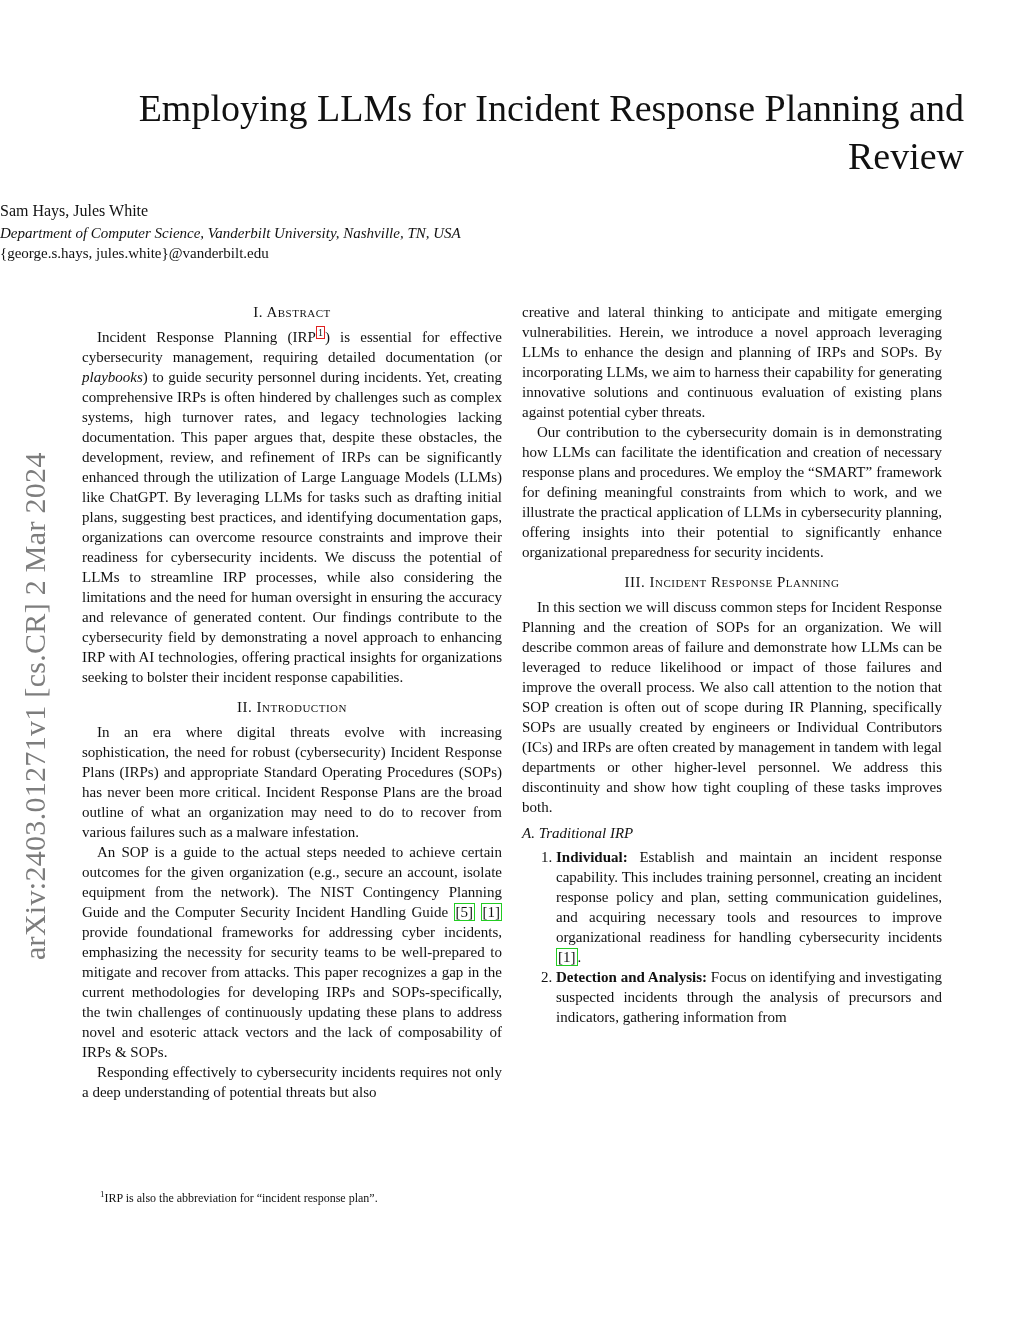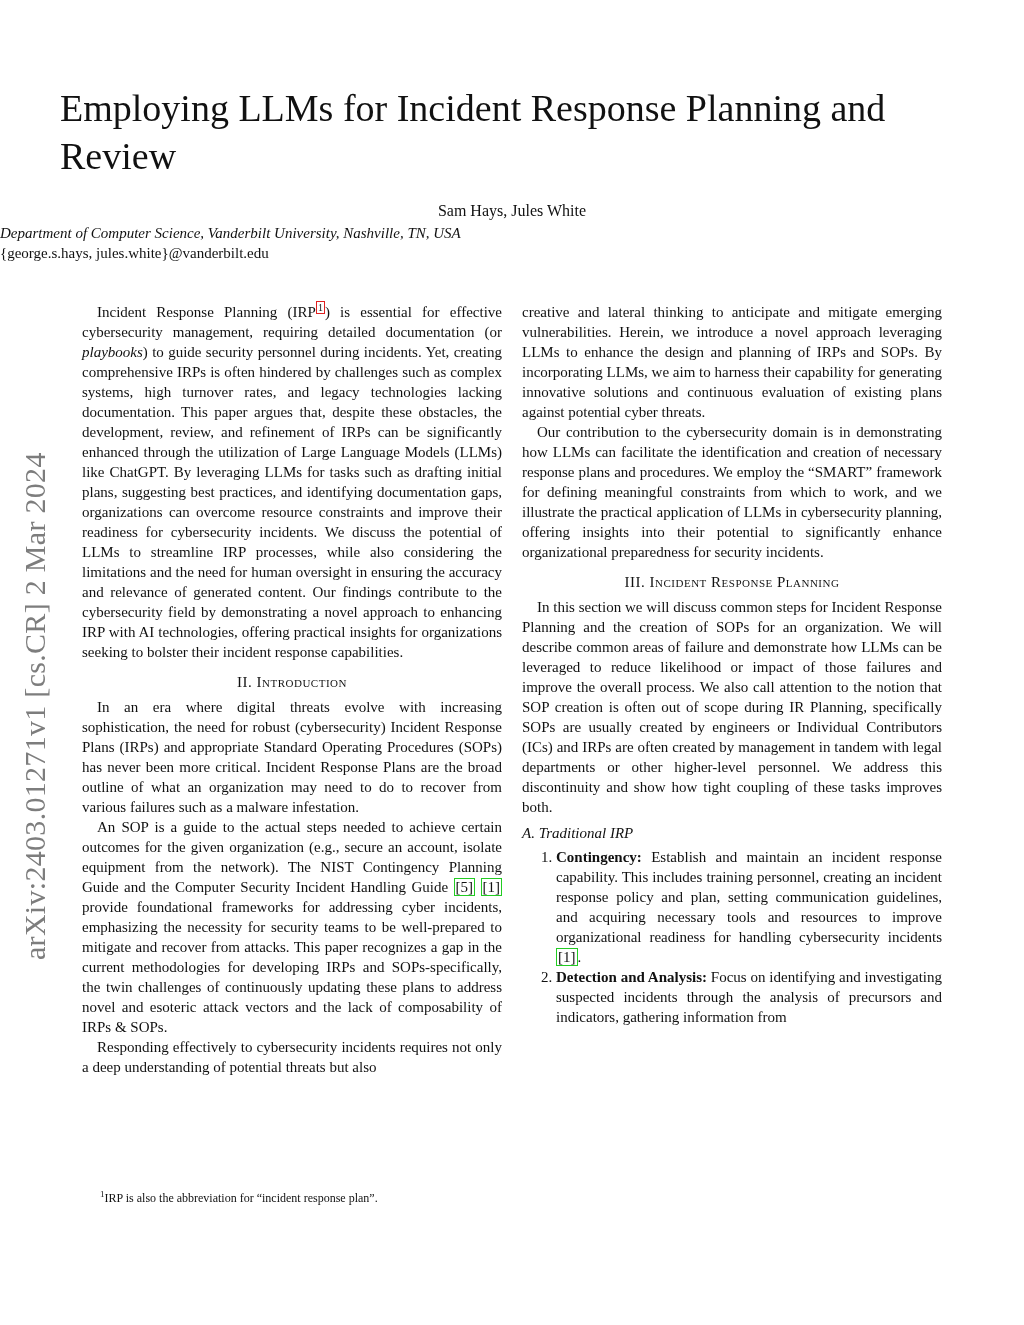--- a/index.html
+++ b/index.html
@@ -2,24 +2,24 @@
 <html><head>
 <meta charset="utf-8">
 <style>
   html, body { margin: 0; padding: 0; background: #ffffff; }
   body {
     width: 1024px; height: 1325px; position: relative; overflow: hidden;
     font-family: "Liberation Serif", "DejaVu Serif", serif; color: #111;
   }
   .title {
     position: absolute; left: 60px; width: 904px; top: 84px;
-    text-align: left; font-size: 38px; line-height: 48px; font-weight: normal; margin: 0;
+    text-align: right; font-size: 38px; line-height: 48px; font-weight: normal; margin: 0;
   }
   .authors {
-    position: absolute; left: 0; width: 1024px; top: 200px; text-align: center;
+    position: absolute; left: 0; width: 1024px; top: 200px; 
     font-size: 16px; line-height: 22px;
   }
   .affil {
     position: absolute; left: 0; width: 1024px; top: 223px; 
     font-size: 15px; line-height: 21px; font-style: italic;
   }
   .email {
     position: absolute; left: 0; width: 1024px; top: 243px; text-align: left;
     font-size: 15px; line-height: 21px;
   }
@@ -52,38 +52,39 @@
 <body>
 
 <div class="side-id">arXiv:2403.01271v1  [cs.CR]  2 Mar 2024</div>
 
 <h1 class="title">Employing LLMs for Incident Response Planning and Review</h1>
 <div class="authors">Sam Hays, Jules White</div>
 <div class="affil">Department of Computer Science, Vanderbilt University, Nashville, TN, USA</div>
 <div class="email">{george.s.hays, jules.white}@vanderbilt.edu</div>
 
 <div class="col col-left">
+  <h2 class="sec-heading">I. Abstract</h2>
   <p><span>Incident Response Planning (IRP</span><a class="fn-box">1</a><span>) is essential for effective cybersecurity management, requiring detailed documentation (or </span><em>playbooks</em><span>) to guide security personnel during incidents. Yet, creating comprehensive IRPs is often hindered by challenges such as complex systems, high turnover rates, and legacy technologies lacking documentation. This paper argues that, despite these obstacles, the development, review, and refinement of IRPs can be significantly enhanced through the utilization of Large Language Models (LLMs) like ChatGPT. By leveraging LLMs for tasks such as drafting initial plans, suggesting best practices, and identifying documentation gaps, organizations can overcome resource constraints and improve their readiness for cybersecurity incidents. We discuss the potential of LLMs to streamline IRP processes, while also considering the limitations and the need for human oversight in ensuring the accuracy and relevance of generated content. Our findings contribute to the cybersecurity field by demonstrating a novel approach to enhancing IRP with AI technologies, offering practical insights for organizations seeking to bolster their incident response capabilities.</span></p>
 
   <div class="gap"></div>
   <h2 class="sec-heading">II. Introduction</h2>
   <p>In an era where digital threats evolve with increasing sophistication, the need for robust (cybersecurity) Incident Response Plans (IRPs) and appropriate Standard Operating Procedures (SOPs) has never been more critical. Incident Response Plans are the broad outline of what an organization may need to do to recover from various failures such as a malware infestation.</p>
   <p><span>An SOP is a guide to the actual steps needed to achieve certain outcomes for the given organization (e.g., secure an account, isolate equipment from the network). The NIST Contingency Planning Guide and the Computer Security Incident Handling Guide </span><a class="cite-box">[5]</a> <a class="cite-box">[1]</a><span> provide foundational frameworks for addressing cyber incidents, emphasizing the necessity for security teams to be well-prepared to mitigate and recover from attacks. This paper recognizes a gap in the current methodologies for developing IRPs and SOPs-specifically, the twin challenges of continuously updating these plans to address novel and esoteric attack vectors and the lack of composability of IRPs &amp; SOPs.</span></p>
   <p>Responding effectively to cybersecurity incidents requires not only a deep understanding of potential threats but also </p>
 </div>
 
 <div class="col col-right">
   <p style="text-indent:0">creative and lateral thinking to anticipate and mitigate emerging vulnerabilities. Herein, we introduce a novel approach leveraging LLMs to enhance the design and planning of IRPs and SOPs. By incorporating LLMs, we aim to harness their capability for generating innovative solutions and continuous evaluation of existing plans against potential cyber threats.</p>
   <p>Our contribution to the cybersecurity domain is in demonstrating how LLMs can facilitate the identification and creation of necessary response plans and procedures. We employ the “SMART” framework for defining meaningful constraints from which to work, and we illustrate the practical application of LLMs in cybersecurity planning, offering insights into their potential to significantly enhance organizational preparedness for security incidents.</p>
 
   <div class="gap"></div>
   <h2 class="sec-heading">III. Incident Response Planning</h2>
   <p>In this section we will discuss common steps for Incident Response Planning and the creation of SOPs for an organization. We will describe common areas of failure and demonstrate how LLMs can be leveraged to reduce likelihood or impact of those failures and improve the overall process. We also call attention to the notion that SOP creation is often out of scope during IR Planning, specifically SOPs are usually created by engineers or Individual Contributors (ICs) and IRPs are often created by management in tandem with legal departments or other higher-level personnel. We address this discontinuity and show how tight coupling of these tasks improves both.</p>
 
   <h3 class="subsec-heading">A. Traditional IRP</h3>
 
   <ol class="phases">
-    <li><b>Contingency:</b><span> Establish and maintain an incident response capability. This includes training personnel, creating an incident response policy and plan, setting communication guidelines, and acquiring necessary tools and resources to improve organizational readiness for handling cybersecurity incidents </span><a class="cite-box">[1]</a><span>.</span></li>
+    <li><b>Individual:</b><span> Establish and maintain an incident response capability. This includes training personnel, creating an incident response policy and plan, setting communication guidelines, and acquiring necessary tools and resources to improve organizational readiness for handling cybersecurity incidents </span><a class="cite-box">[1]</a><span>.</span></li>
     <li><b>Detection and Analysis:</b><span> Focus on identifying and investigating suspected incidents through the analysis of precursors and indicators, gathering information from</span></li>
   </ol>
 </div>
 
 <div class="footnote"><sup>1</sup><span>IRP is also the abbreviation for “incident response plan”.</span></div>
 
 </body></html>

